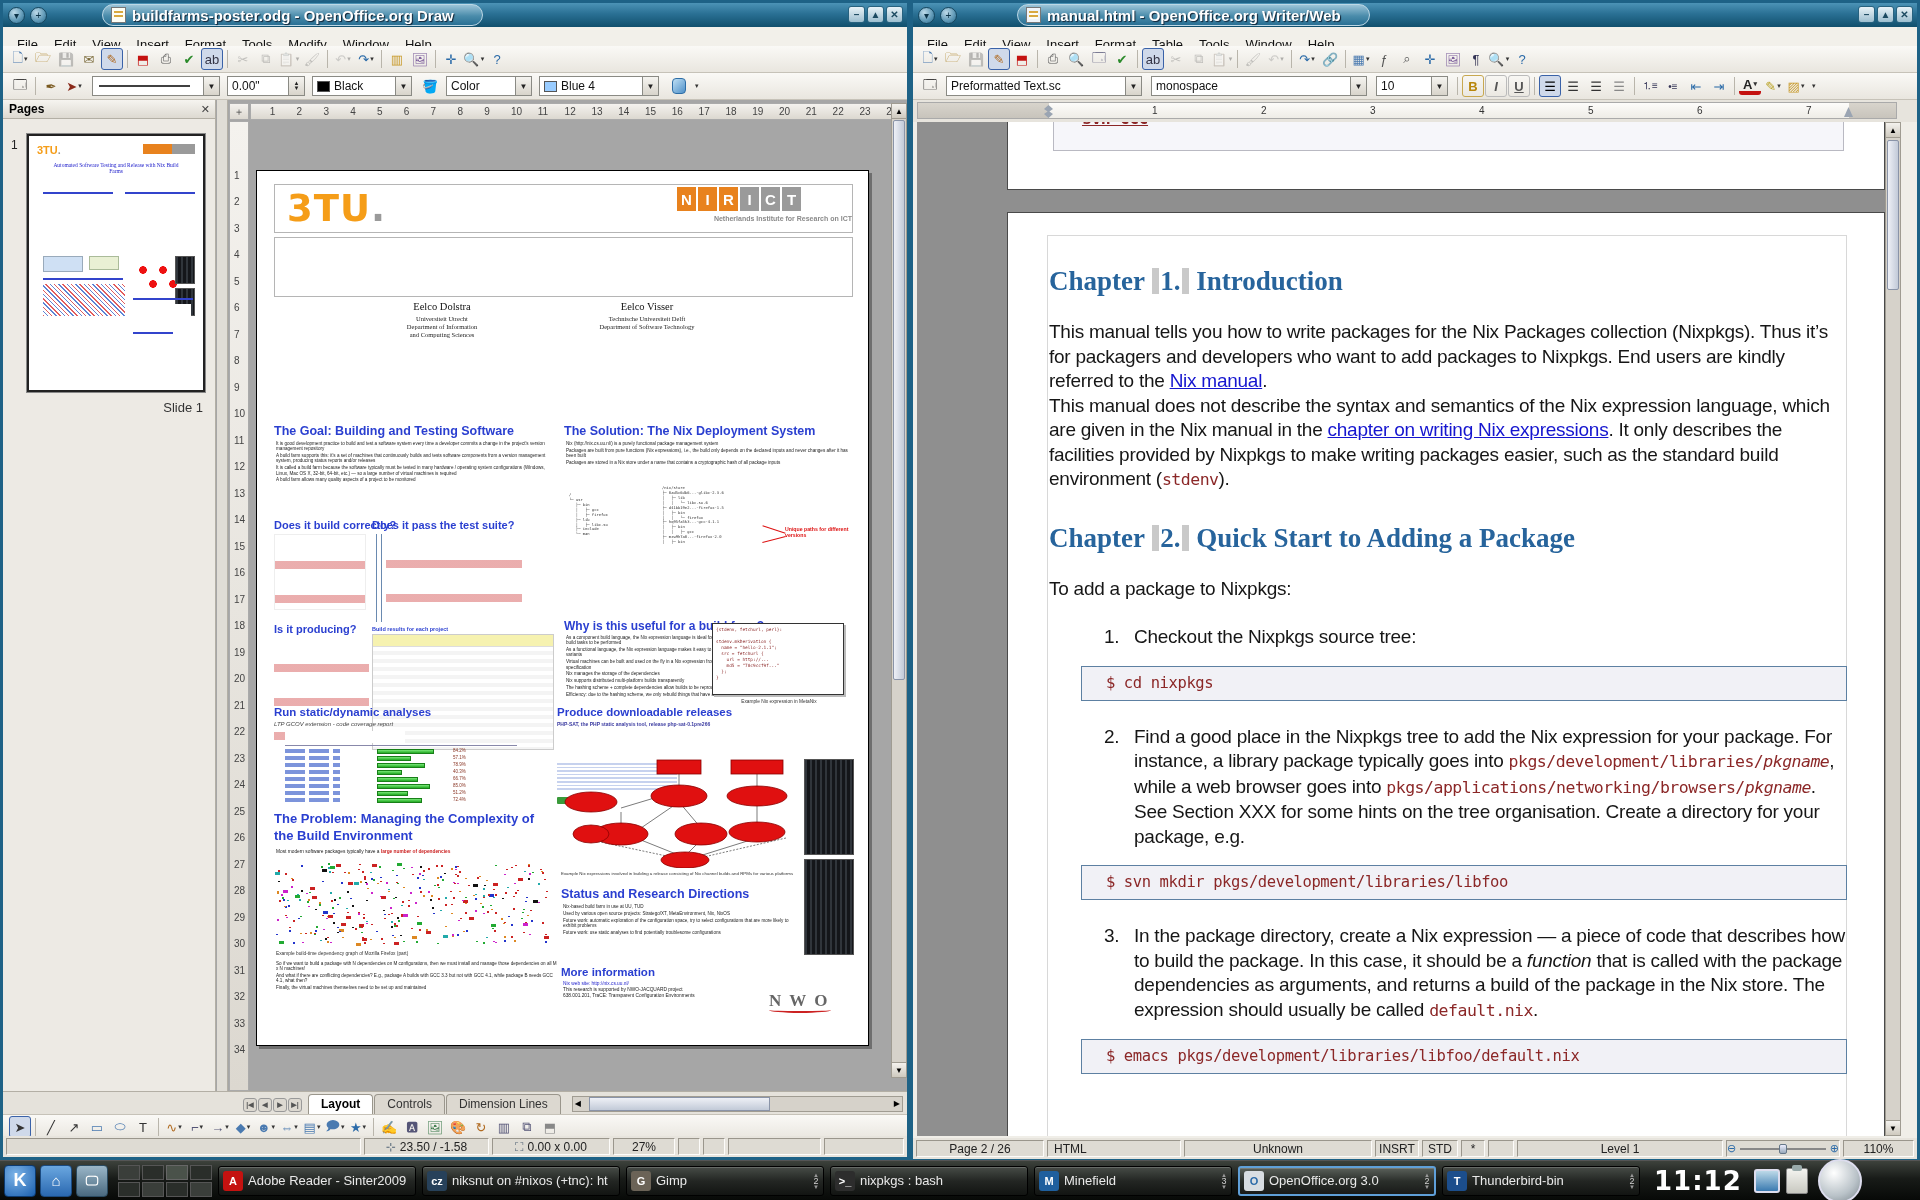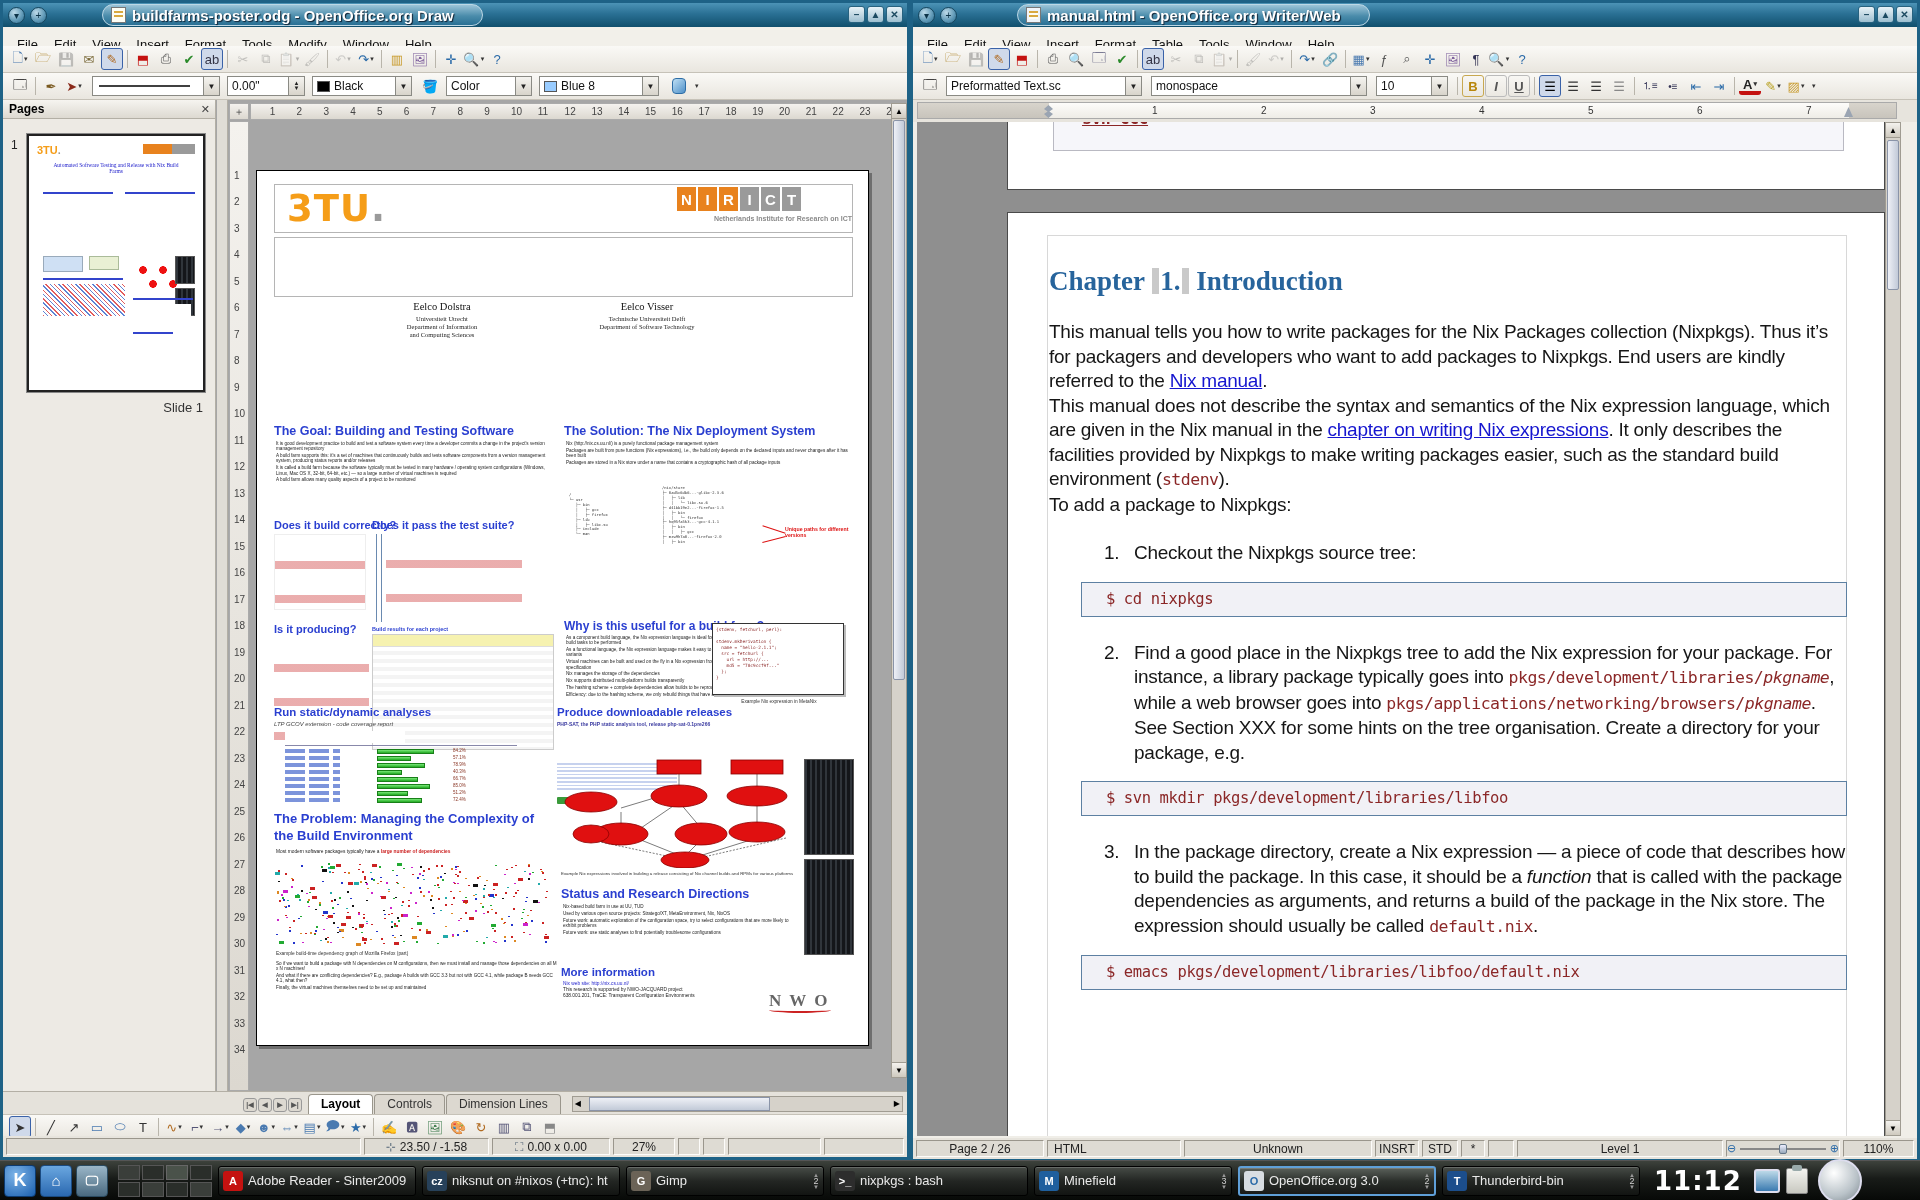--- a/index.html
+++ b/index.html
@@ -174,21 +174,21 @@
       <span>Black</span>
       <span class="arrow">▼</span>
     </div>
     <div class="ticon" style="margin-left:6px;color:#9a6d1f;">🪣</div>
     <div class="combo" style="width:86px;margin-left:4px;">
       <span>Color</span>
       <span class="arrow">▼</span>
     </div>
     <div class="combo" style="width:120px;margin-left:6px;">
       <span class="swatch" style="background:#99ccff;"></span>
-      <span>Blue 8</span>
+      <span>Blue 4</span>
       <span class="arrow">▼</span>
     </div>
     <div class="ticon" style="margin-left:8px;">
       <div style="width:14px;height:16px;border-radius:4px;background:linear-gradient(135deg,#bfe0f5,#4f90c8);border:1px solid #2d6da6;"></div>
     </div>
     <span class="dd" style="margin-left:4px;">▾</span>
   </div>
 
   <div class="abs" style="left:0;top:97px;width:904px;height:991px;background:#a6a6a6;">
 
@@ -1012,20 +1012,21 @@
         <span class="codei link" style="position:absolute;left:28px;top:-12px;font-weight:bold;">svn ccc</span>
       </div>
     </div>
 
     <div class="wpage" style="left:90px;top:90px;width:878px;height:1000px;">
       <div class="abs" style="left:39px;top:22px;width:800px;height:970px;border:1px solid #d8d8d8;border-bottom:none;">
         <div class="doc-flow" id="doc-flow" style="left:1px;top:0;width:798px;">
             <div class="h1"><span>Chapter </span><span class="bm"></span><span>1.</span><span class="bm"></span><span> Introduction</span></div>
             <div class="p"><span>This manual tells you how to write packages for the Nix Packages collection (Nixpkgs). Thus it’s for packagers and developers who want to add packages to Nixpkgs. End users are kindly referred to the </span><span class="link">Nix manual</span><span>.</span></div>
             <div class="p"><span>This manual does not describe the syntax and semantics of the Nix expression language, which are given in the Nix manual in the </span><span class="link">chapter on writing Nix expressions</span><span>. It only describes the facilities provided by Nixpkgs to make writing packages easier, such as the standard build environment (</span><span class="codei">stdenv</span><span>).</span></div>
+            <div class="h1"><span>Chapter </span><span class="bm"></span><span>2.</span><span class="bm"></span><span> Quick Start to Adding a Package</span></div>
             <div class="p"><span>To add a package to Nixpkgs:</span></div>
             <div class="li"><span class="num">1.</span><span>Checkout the Nixpkgs source tree:</span></div>
             <div class="codeblock">
               <div>$ cd nixpkgs</div>
             </div>
             <div class="li"><span class="num">2.</span><span>Find a good place in the Nixpkgs tree to add the Nix expression for your package. For instance, a library package typically goes into </span><span class="codei">pkgs/development/libraries/</span><span class="codei it">pkgname</span><span>, while a web browser goes into </span><span class="codei">pkgs/applications/networking/browsers/</span><span class="codei it">pkgname</span><span>. See Section XXX for some hints on the tree organisation. Create a directory for your package, e.g.</span></div>
             <div class="codeblock">
               <div>$ svn mkdir pkgs/development/libraries/libfoo</div>
             </div>
             <div class="li"><span class="num">3.</span><span>In the package directory, create a Nix expression — a piece of code that describes how to build the package. In this case, it should be a </span><span class="em">function</span><span> that is called with the package dependencies as arguments, and returns a build of the package in the Nix store. The expression should usually be called </span><span class="codei">default.nix</span><span>.</span></div>

